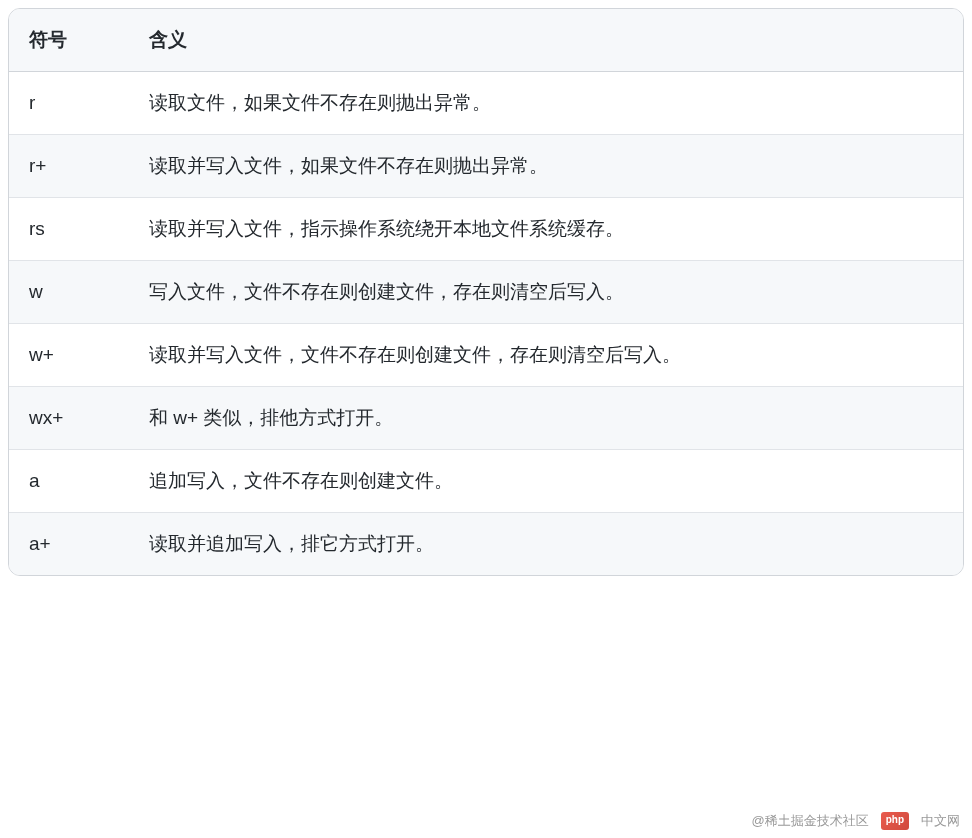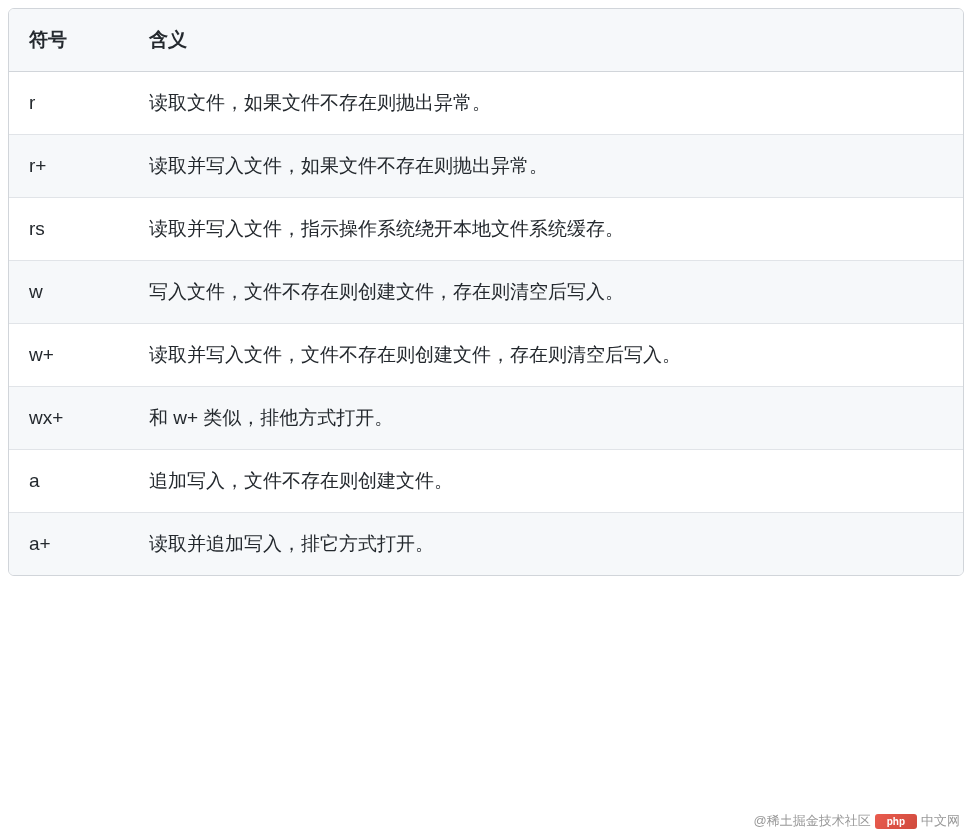--- a/index.html
+++ b/index.html
@@ -9,21 +9,21 @@
     }
     body {
       font-family: -apple-system, BlinkMacSystemFont, "Segoe UI", "PingFang SC", "Hiragino Sans GB", "Microsoft YaHei", sans-serif;
       background: #ffffff;
       padding: 8px;
       color: #24292e;
     }
     .table-container {
       width: 956px;
       border: 1px solid #d1d5da;
-      border-radius: 6px;
+      border-radius: 12px;
       overflow: hidden;
     }
     table {
       width: 100%;
       border-collapse: collapse;
       font-size: 19px;
     }
     thead {
       background: #f6f8fa;
     }
@@ -62,28 +62,27 @@
       font-weight: 400;
       width: 120px;
     }
     .watermark {
       position: fixed;
       bottom: 8px;
       right: 12px;
       font-size: 13px;
       color: #999;
       display: flex;
-      align-items: center;
-      gap: 4px;
+      gap: 12px;
     }
     .watermark-badge {
       background: linear-gradient(135deg, #e95b4e, #d04a3d);
       color: #fff;
       font-size: 10px;
-      padding: 2px 12px;
+      padding: 2px 5px;
       border-radius: 3px;
       font-weight: 600;
     }
   </style>
 </head>
 <body>
 
 <div class="table-container">
   <table>
     <thead>

